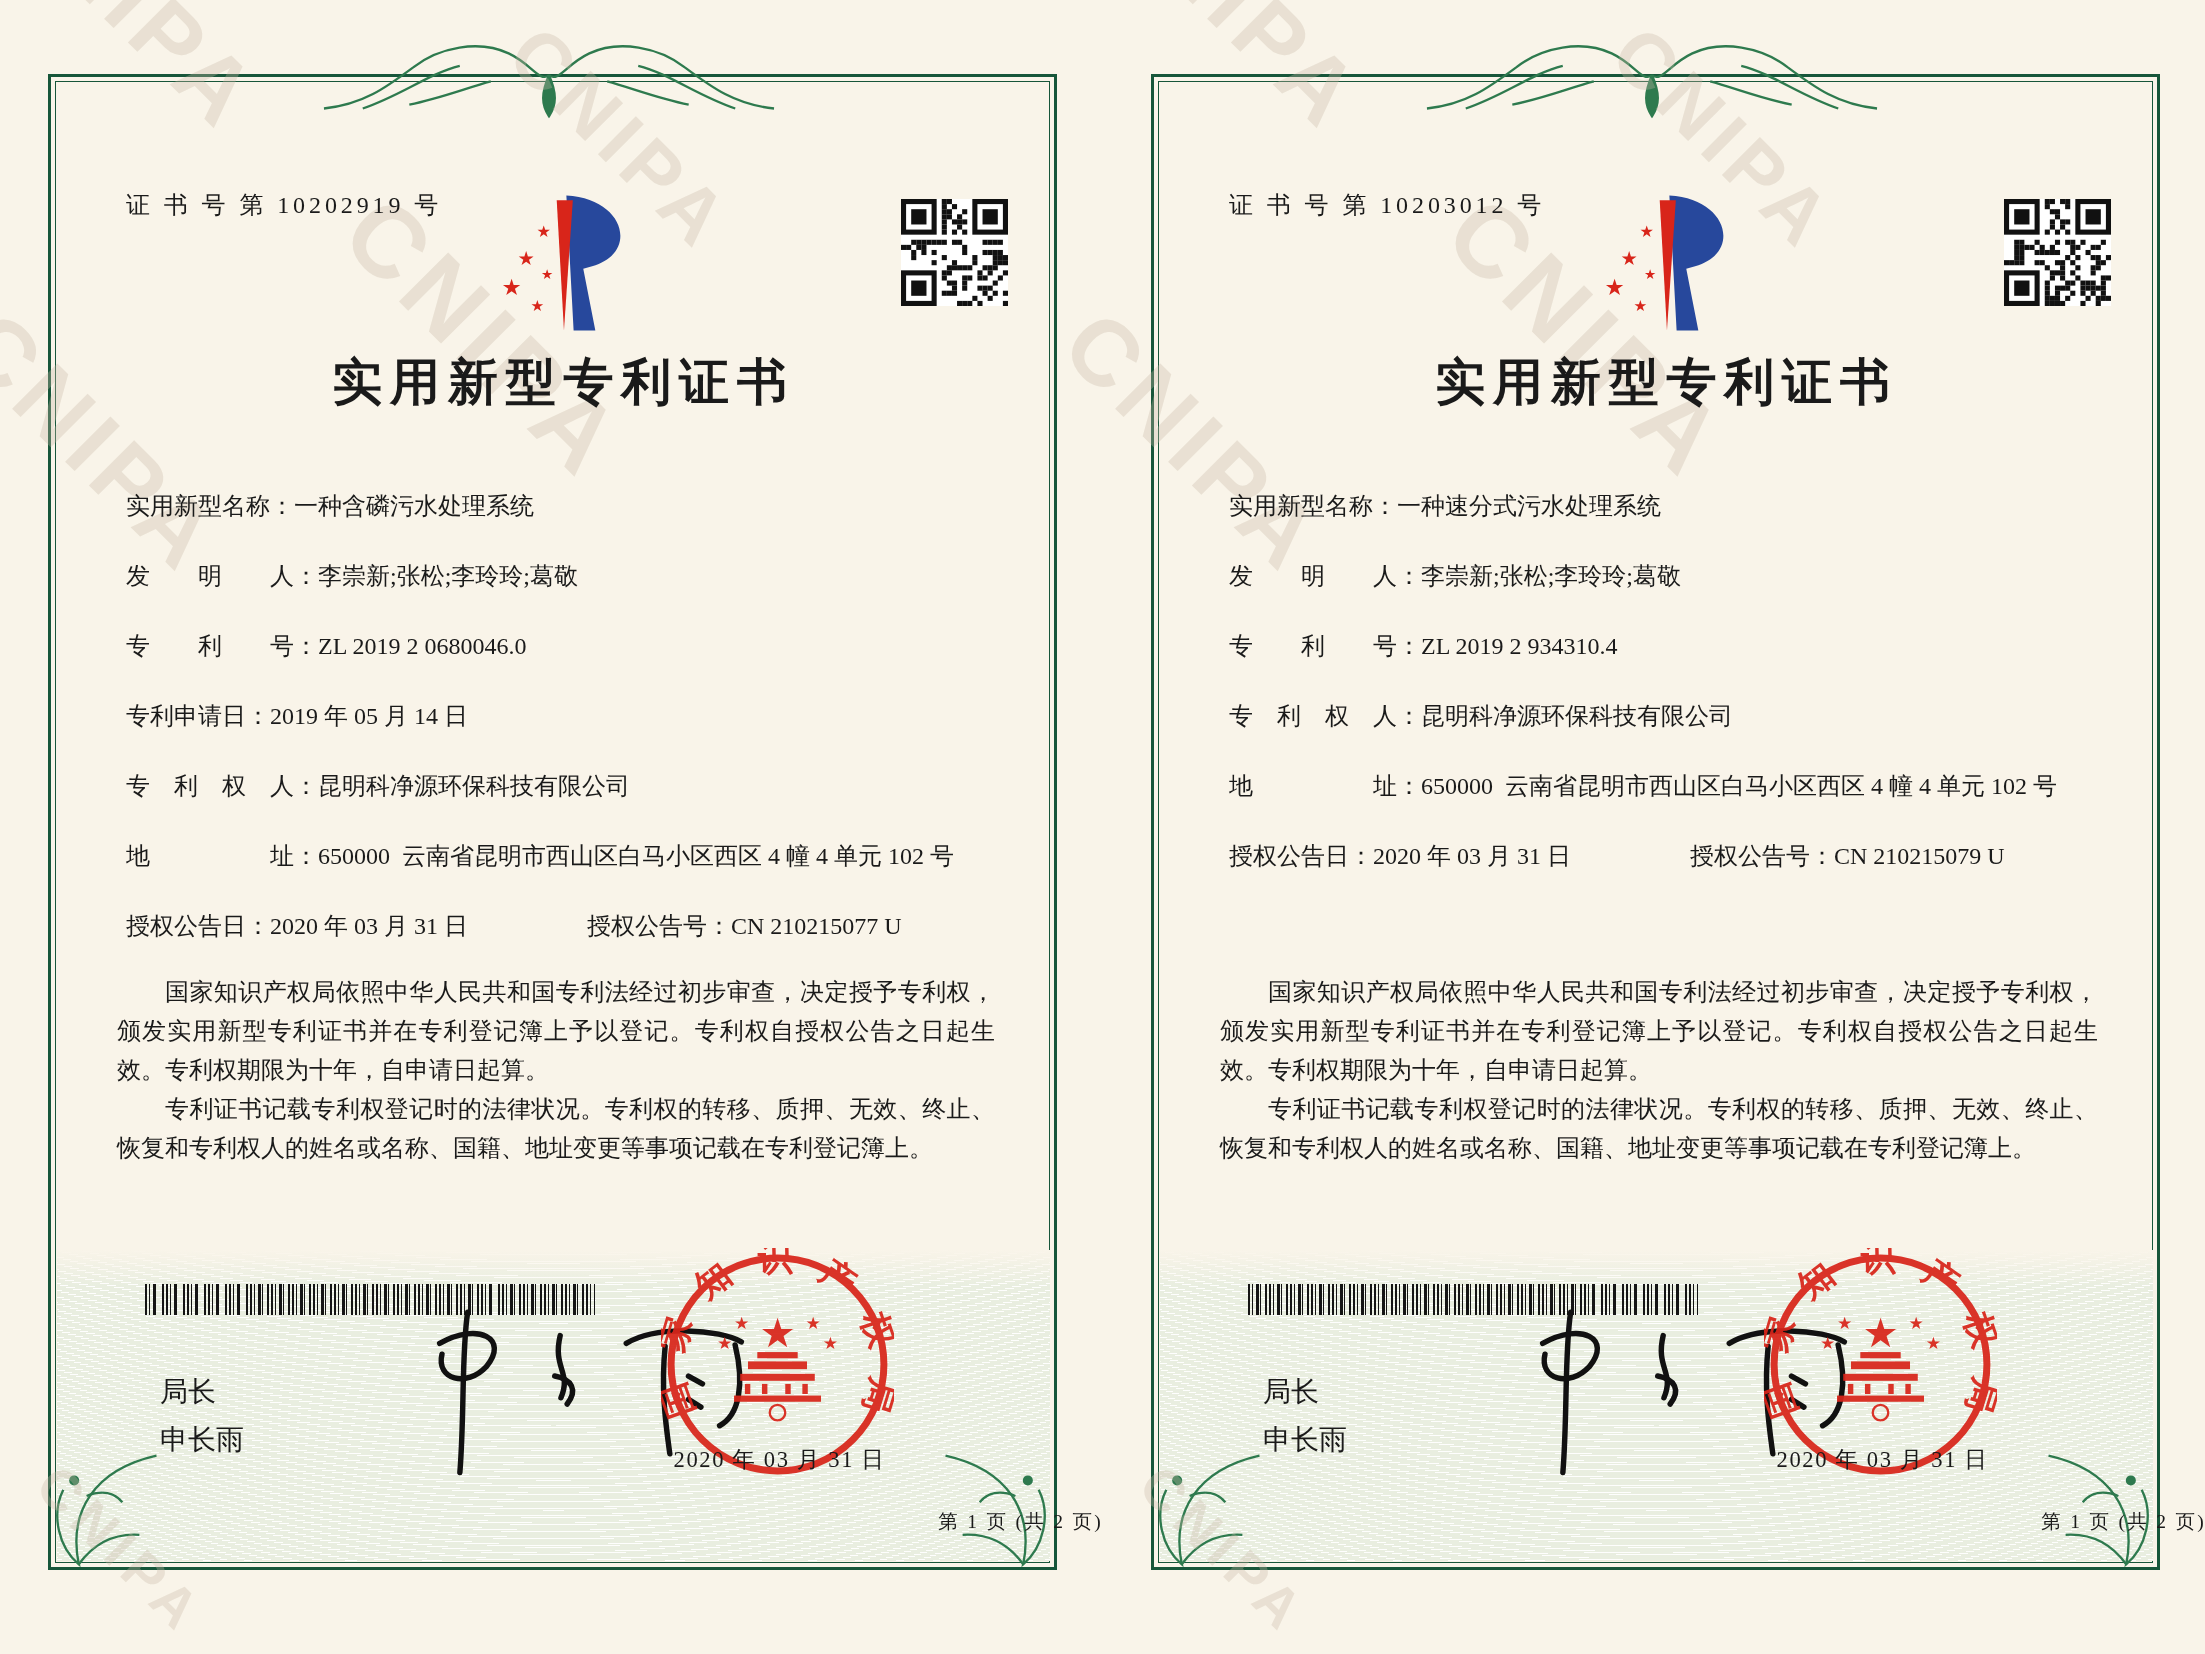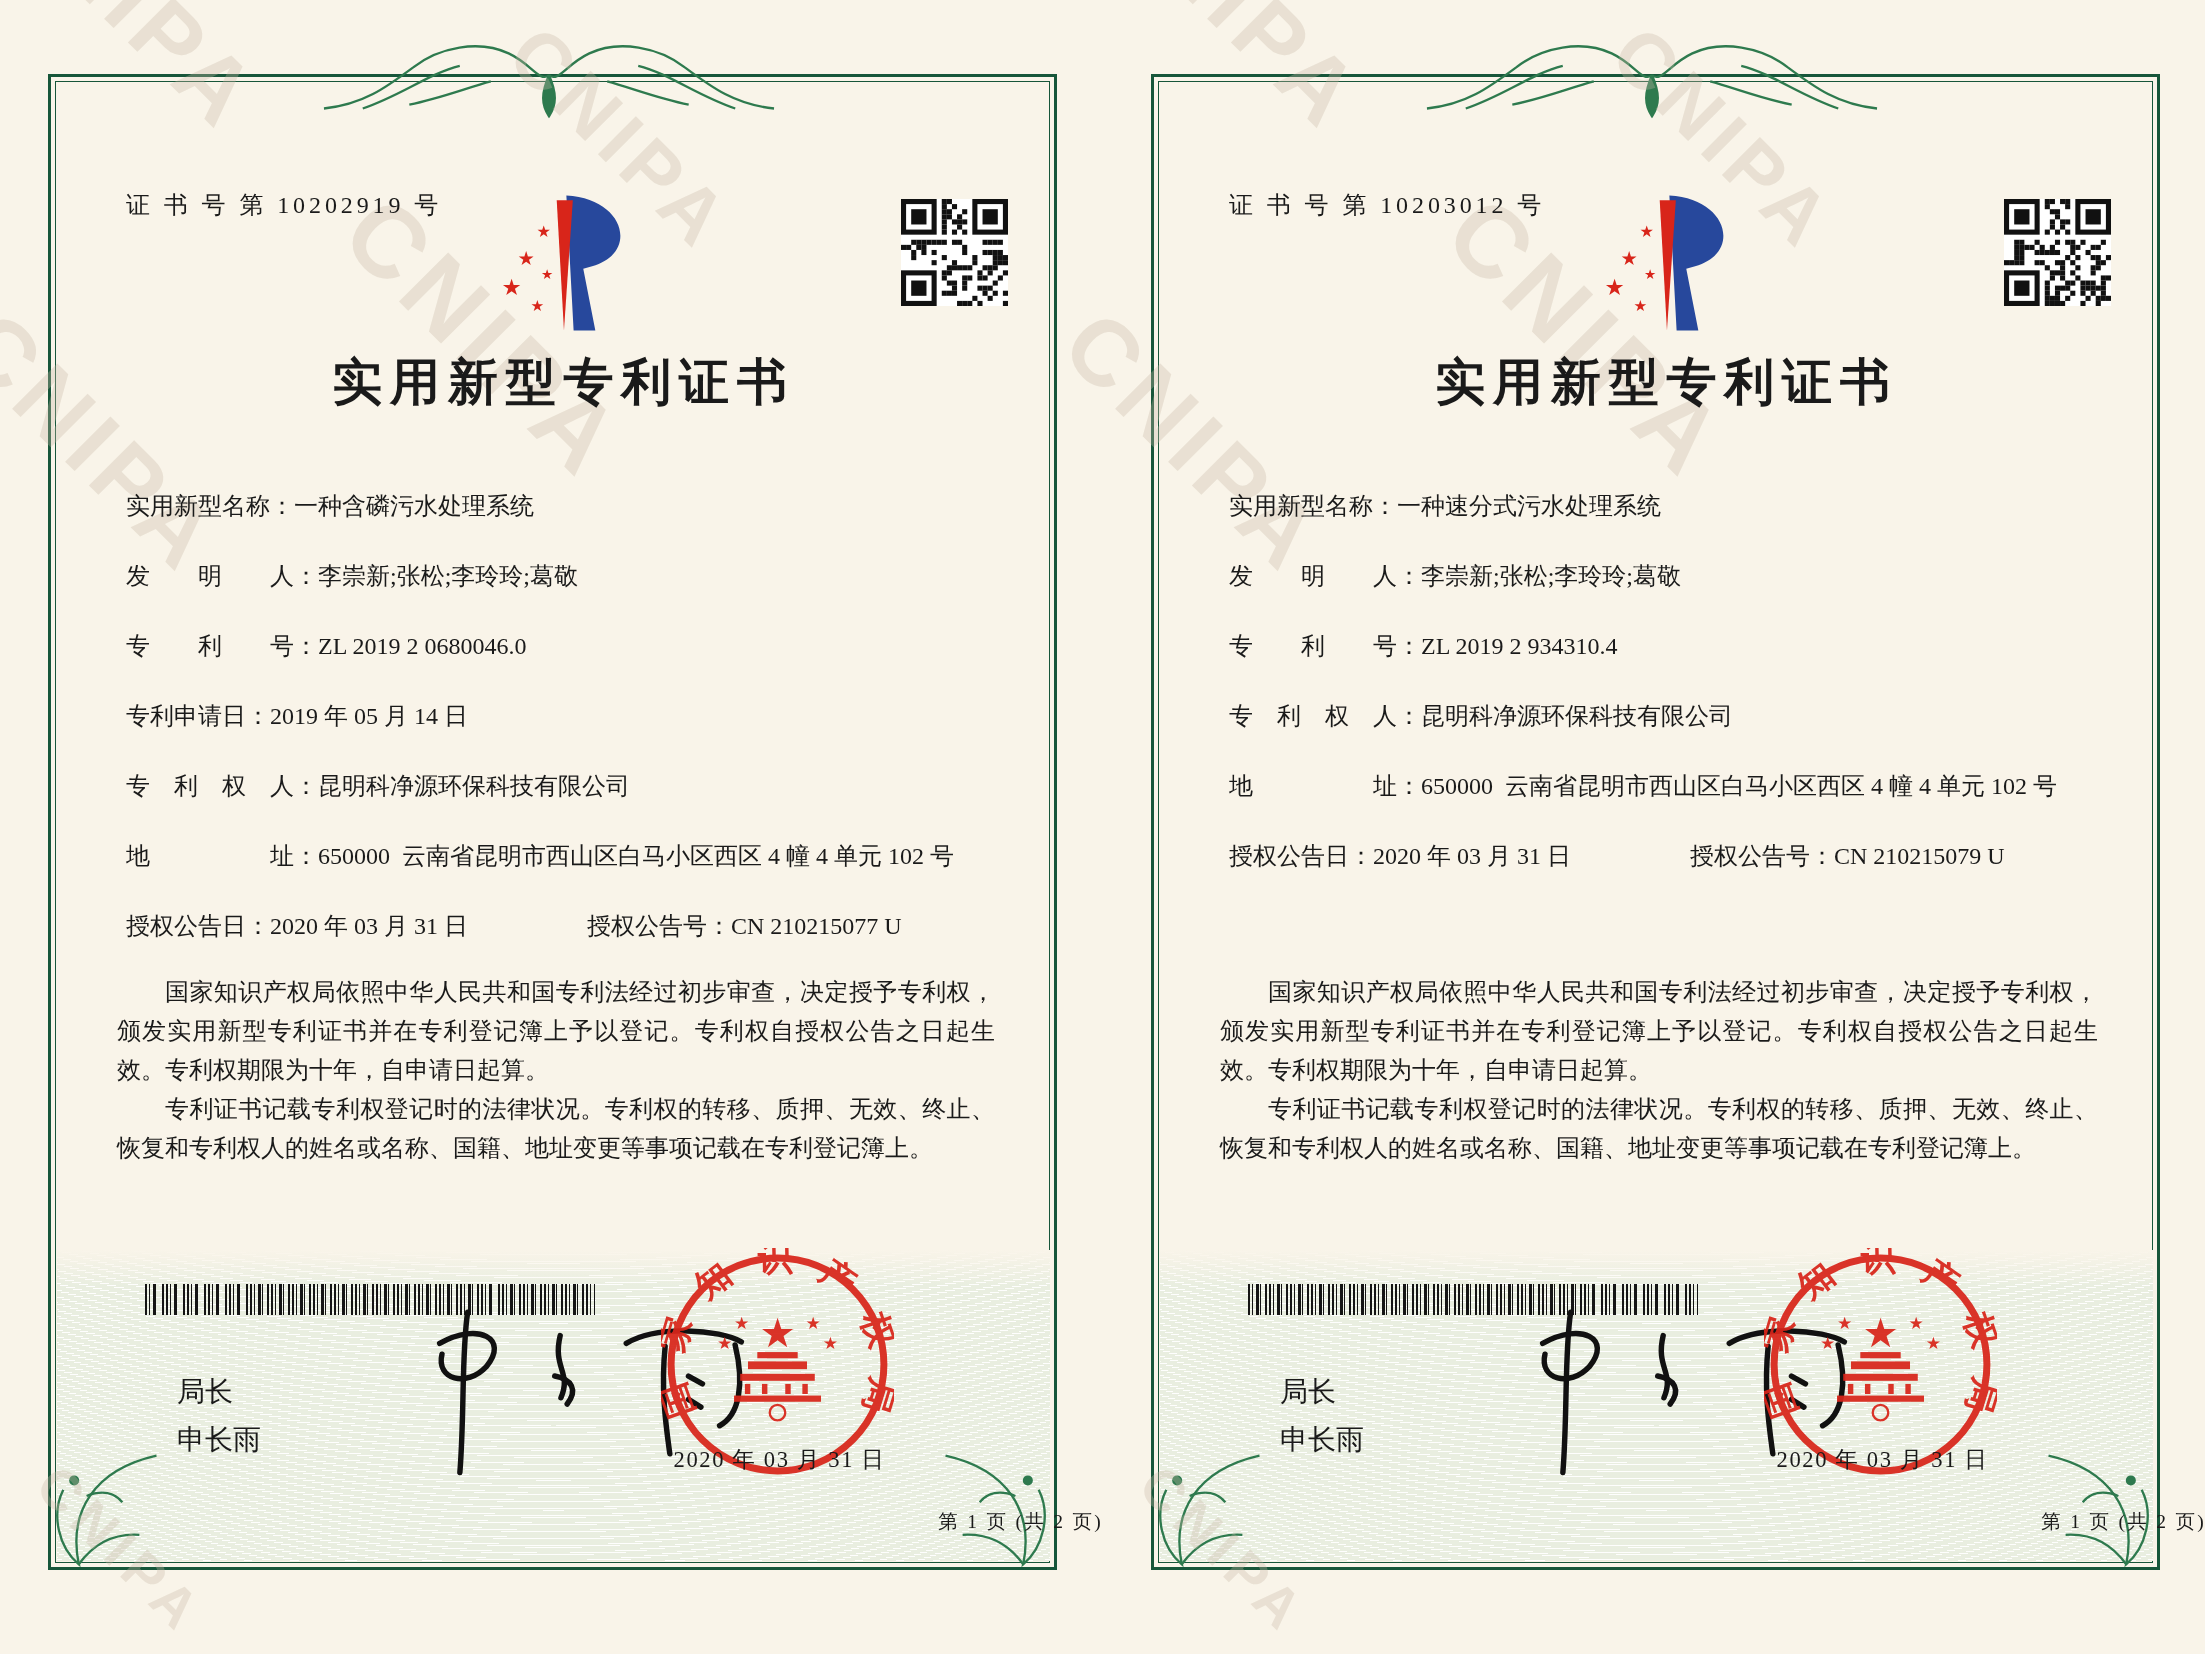--- a/index.html
+++ b/index.html
@@ -38,21 +38,21 @@
   .body{position:absolute;left:117px;top:973px;width:878px;font-size:24px;line-height:39px;
         text-align:justify;z-index:2;}
   .body p{margin:0;text-indent:2em;}
 
   .barcode{position:absolute;left:145px;top:1284px;width:450px;height:31px;z-index:3;
     background:repeating-linear-gradient(90deg,#151515 0 2.3px,transparent 2.3px 3.9px,#151515 3.9px 4.7px,
       transparent 4.7px 7.8px,#151515 7.8px 11px,transparent 11px 12.5px,#151515 12.5px 13.2px,
       transparent 13.2px 17px,#151515 17px 18.7px,transparent 18.7px 21px);}
 
   .officer{position:absolute;left:160px;top:1368px;font-family:"Liberation Sans","DejaVu Sans",sans-serif;
-           font-size:28px;line-height:48px;z-index:3;margin-left:17px;}
+           font-size:28px;line-height:48px;z-index:3;}
   .sig{position:absolute;left:393px;top:1298px;width:381px;height:191px;z-index:3;}
   .seal{position:absolute;left:661px;top:1248px;width:233px;height:233px;z-index:3;opacity:.93;}
   .sealdate{position:absolute;left:655px;top:1444px;width:249px;text-align:center;font-size:22.6px;
             letter-spacing:1.6px;z-index:4;}
   .pageinfo{position:absolute;left:0;width:1103px;top:1508px;text-align:right;font-size:19.5px;
             letter-spacing:2.3px;z-index:3;}
   .fnote{position:absolute;left:50%;transform:translateX(-50%);top:1666px;background:#fffdf6;
          border:0.8px solid #b7b2a2;padding:4.7px 22px;font-size:19px;letter-spacing:3.1px;
          white-space:nowrap;z-index:2;}
 </style>

